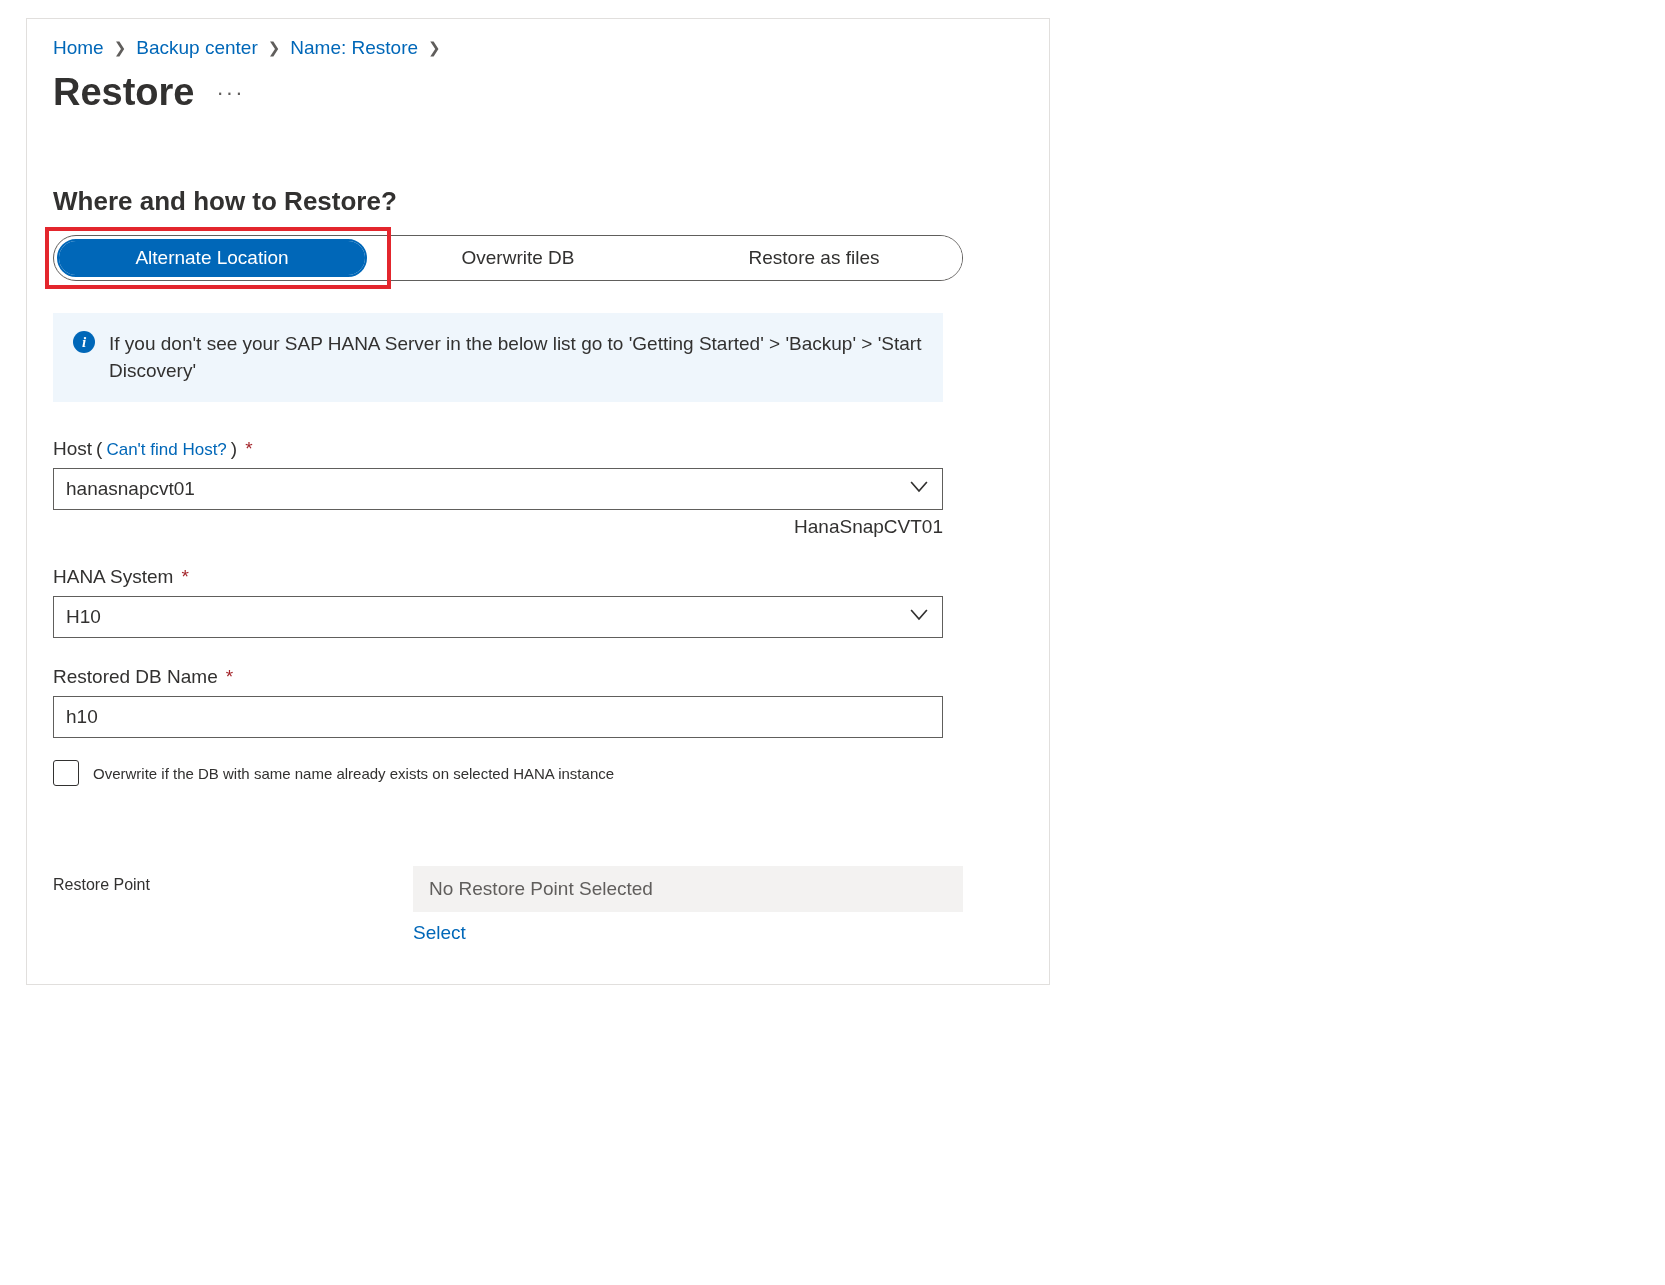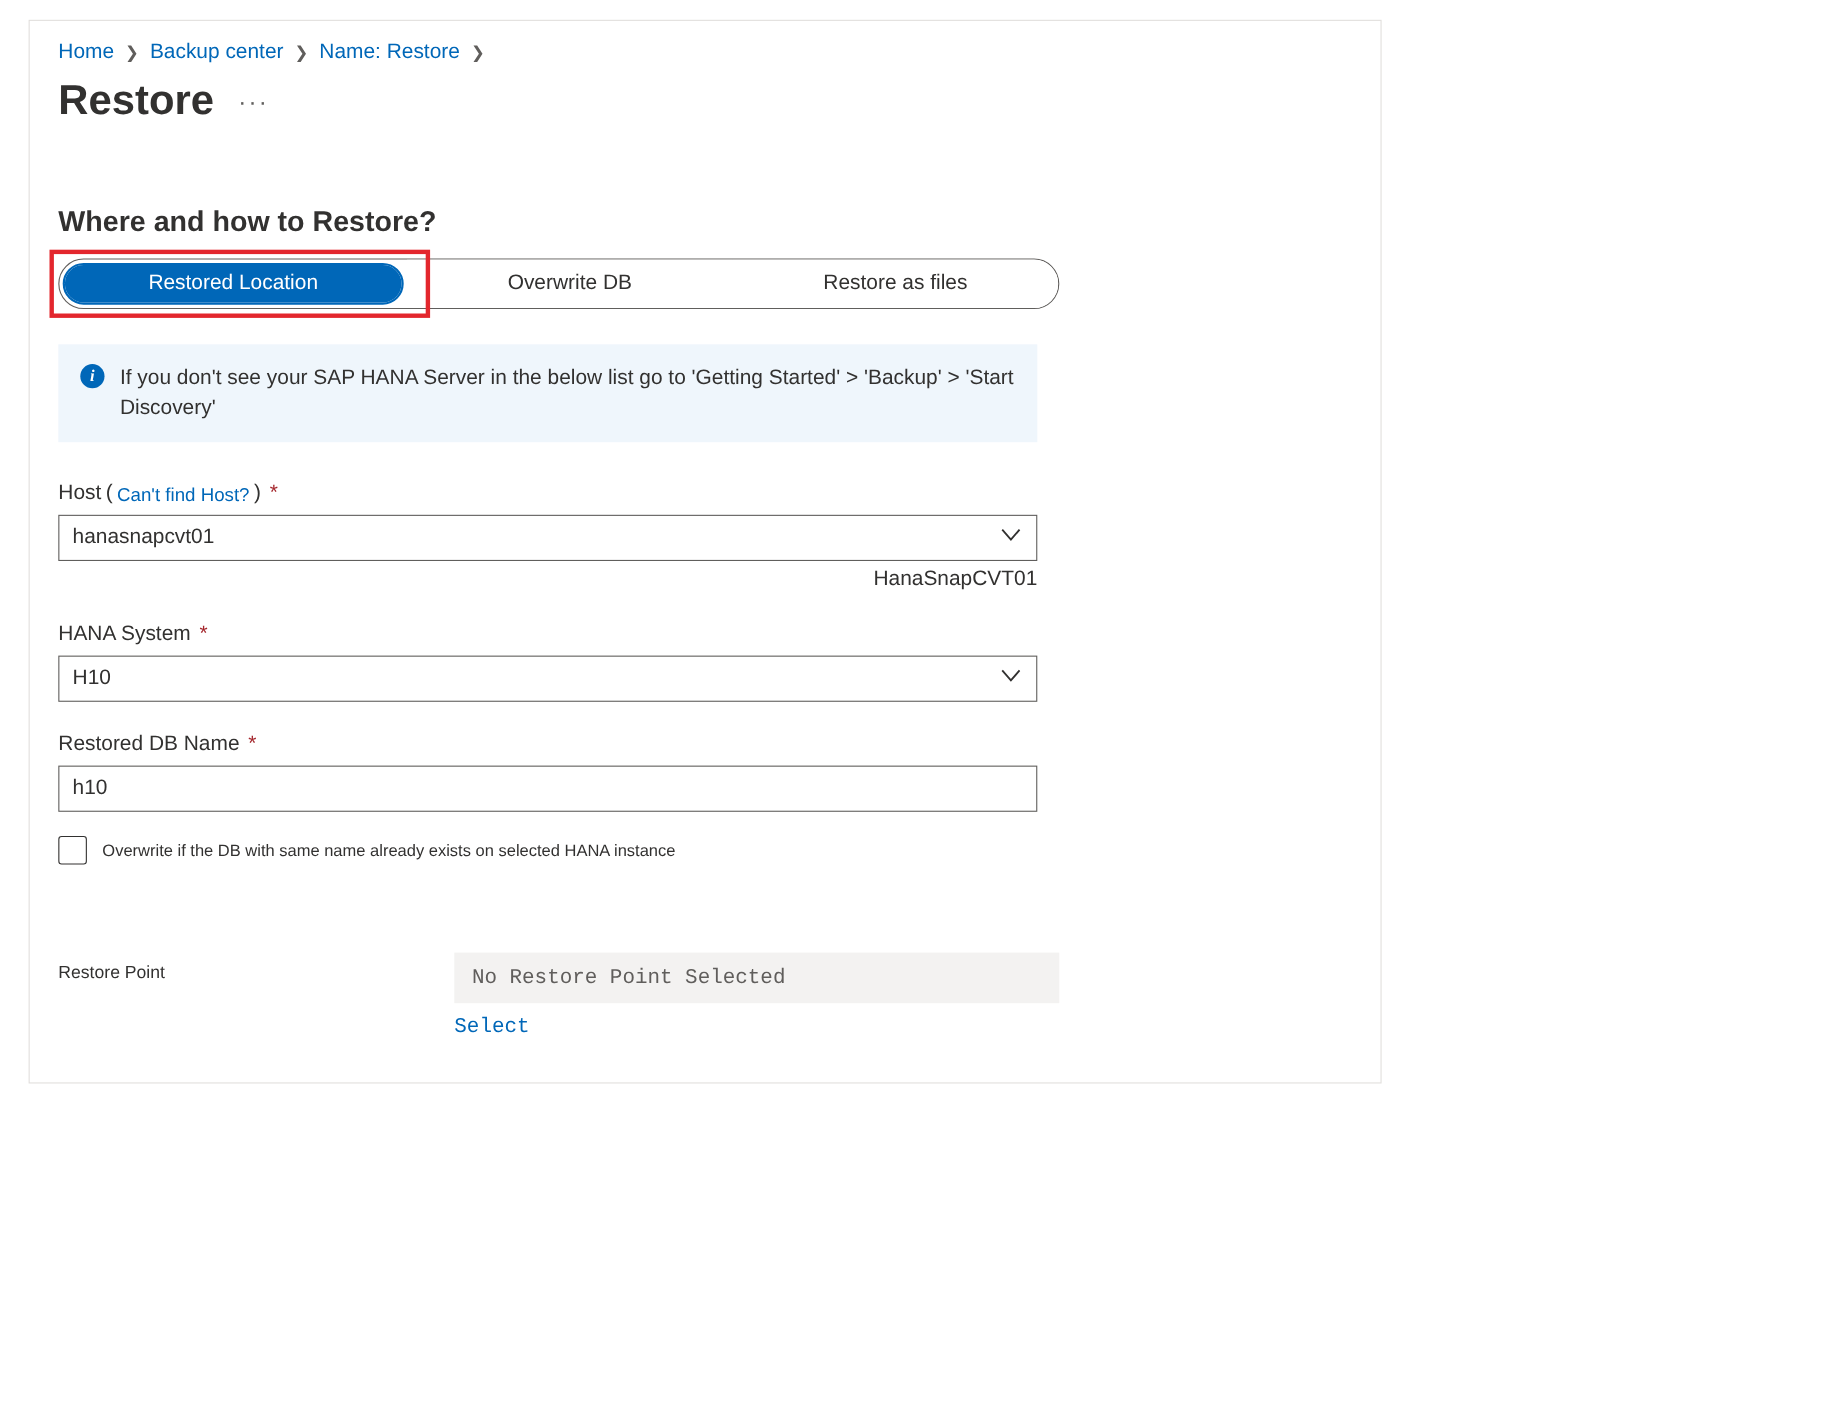--- a/index.html
+++ b/index.html
@@ -4,21 +4,21 @@
   <style>
     * { box-sizing: border-box; margin: 0; padding: 0; }
     body {
       font-family: "Segoe UI", -apple-system, BlinkMacSystemFont, sans-serif;
       color: #323130;
       font-size: 18px;
       padding: 18px 26px;
       background: #fff;
       width: 1665px;
     }
-    .content-wrap { width: 1230px; border: 1px solid #e1dfdd; padding: 18px 26px 40px 26px; }
+    .content-wrap { width: 1024px; border: 1px solid #e1dfdd; padding: 18px 26px 40px 26px; }
 
     
     .breadcrumb { display: flex; align-items: center; gap: 10px; font-size: 19px; margin-bottom: 12px; }
     .breadcrumb a { color: #0067b8; text-decoration: none; }
     .breadcrumb .chev { color: #605e5c; font-size: 15px; }
 
     
     .page-title-row { display: flex; align-items: center; gap: 22px; margin-bottom: 72px; }
     .page-title { font-size: 38px; font-weight: 600; }
     .ellipsis-btn { font-size: 22px; color: #605e5c; letter-spacing: 2px; cursor: pointer; }
@@ -120,21 +120,21 @@
       border: 1.5px solid #323130;
       border-radius: 3px;
       flex-shrink: 0;
       cursor: pointer;
     }
     .checkbox-label { font-size: 15px; }
 
     
     .restore-row { display: flex; align-items: flex-start; width: 910px; }
     .restore-label { font-size: 16px; font-weight: 400; width: 360px; padding-top: 10px; }
-    .restore-value-col { flex: 1; font-family: Liberation Mono, monospace; }
+    .restore-value-col { flex: 1; }
     .restore-placeholder {
       background: #f3f2f1;
       color: #605e5c;
       padding: 12px 16px;
       font-size: 19px;
       margin-bottom: 10px;
     }
     .select-link { color: #0067b8; font-size: 19px; text-decoration: none; cursor: pointer; }
   </style>
 </head>
@@ -153,21 +153,21 @@
 
   <div class="page-title-row">
     <h1 class="page-title">Restore</h1>
     <span class="ellipsis-btn">···</span>
   </div>
 
   <h2 class="section-heading">Where and how to Restore?</h2>
 
   <div class="segmented-wrap">
     <div class="segmented">
-      <button class="seg-btn active">Restored Location</button>
+      <button class="seg-btn active">Alternate Location</button>
       <button class="seg-btn">Overwrite DB</button>
       <button class="seg-btn">Restore as files</button>
     </div>
     <div class="highlight-rect"></div>
   </div>
 
   <div class="info-box">
     <div class="info-icon">i</div>
     <div class="info-text">If you don't see your SAP HANA Server in the below list go to 'Getting Started' &gt; 'Backup' &gt; 'Start Discovery'</div>
   </div>

